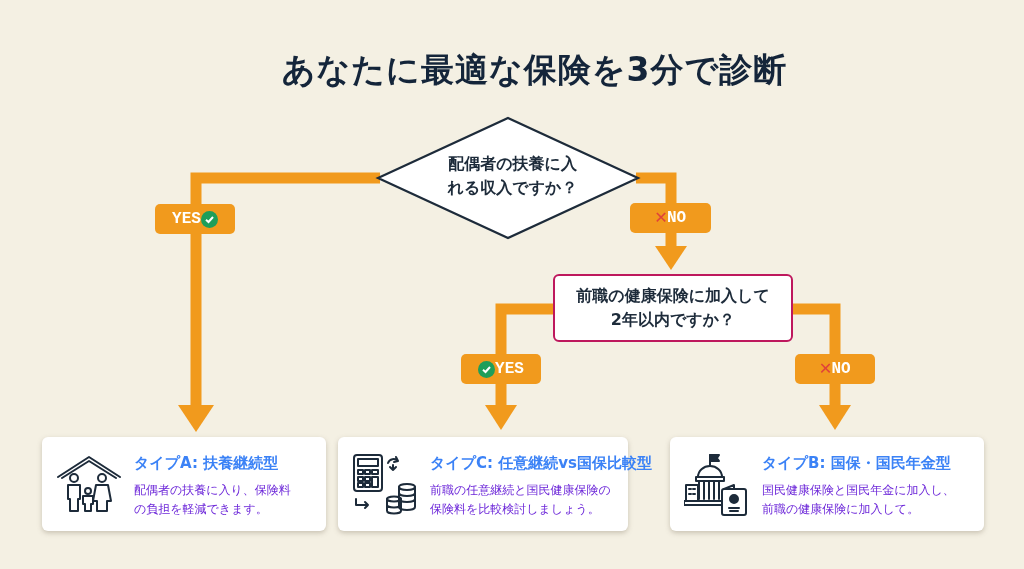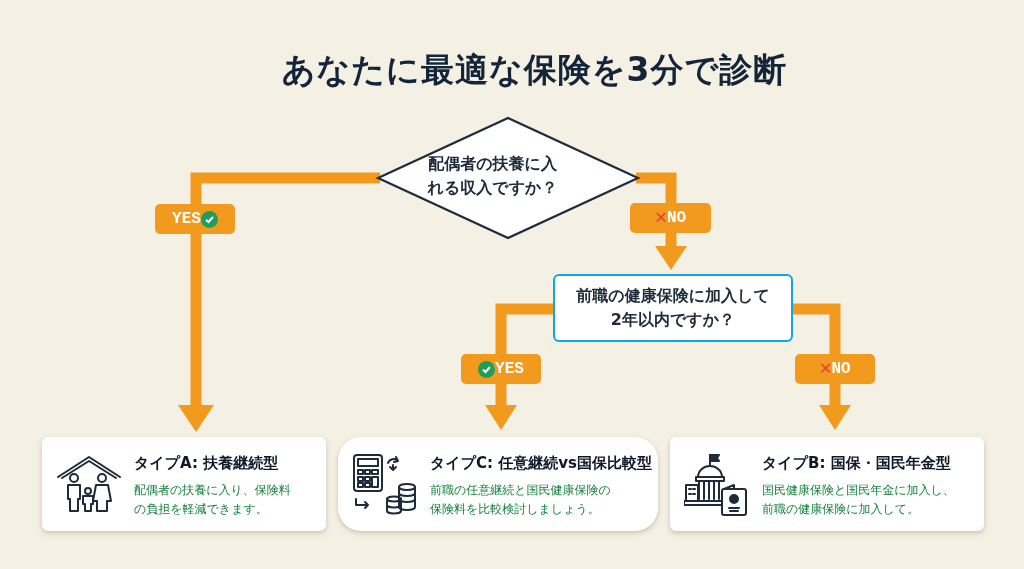--- a/index.html
+++ b/index.html
@@ -12,49 +12,49 @@
   #stage { position:absolute; left:0; top:0; width:1024px; height:569px; }
   #flow-svg { position:absolute; left:0; top:0; }
   .title {
     position:absolute; left:0; right:0; top:48px; text-align:center;
     font-size:33px; font-weight:bold; color:#14253a; letter-spacing:1px;padding-left:45px;
   }
   .q-text {
     position:absolute; text-align:center; font-weight:bold; color:#1d2b3a;
     font-size:16px; line-height:24px;
   }
-  .q1-text { left:390px; top:152px; width:205px; }
+  .q1-text { left:410px; top:152px; width:205px; }
   .q2 {
     position:absolute; left:553px; top:274px; width:240px; height:68px;
-    background:#ffffff; border:2px solid #0ea5e9; border-radius:6px; box-sizing:border-box;
+    background:#ffffff; border:2px solid #be185d; border-radius:6px; box-sizing:border-box;
     display:flex; flex-direction:column; align-items:center; justify-content:center;
     font-weight:bold; font-size:16px; line-height:24px; text-align:center;
   }
   .badge {
     position:absolute; height:30px; background:#f19a1d; border-radius:5px;
     display:flex; align-items:center; justify-content:center; 
     color:#ffffff; font-weight:bold; font-size:16px; box-sizing:border-box; padding:0 8px;font-family:Liberation Mono, monospace;
   }
   .check {
     width:17px; height:17px; border-radius:50%; background:#1e9e5a;
     display:inline-flex; align-items:center; justify-content:center;
   }
   .xmark { color:#e0433a; font-size:20px; font-weight:bold; line-height:1; }
   .card {
     position:absolute; top:437px; height:94px; background:#ffffff; border-radius:6px;
     box-shadow:0 2px 5px rgba(120,110,90,0.35);
     box-sizing:border-box;
   }
   .card .icon { position:absolute; left:14px; top:14px; width:66px; height:66px; }
   .card .ctitle {
-    position:absolute; left:92px; top:17px; font-weight:bold; font-size:15px; color:#0f172a;
+    position:absolute; left:92px; top:17px; font-weight:bold; font-size:15px; color:#3b82f6;
     white-space:nowrap;
   }
   .card .cdesc {
-    position:absolute; left:92px; top:44px; font-size:12px; line-height:19px; color:#15803d;
+    position:absolute; left:92px; top:44px; font-size:12px; line-height:19px; color:#6d28d9;
     white-space:nowrap;
   }
 </style>
 </head>
 <body>
 
 <div id="stage">
 
   <svg id="flow-svg" width="1024" height="569">
 
@@ -124,21 +124,21 @@
       <circle cx="32" cy="40" r="3"></circle>
       <path d="M27,45 h10 v8 h-2 v7 h-6 v-7 h-2 z"></path>
     </svg>
     <div class="ctitle">タイプA: 扶養継続型</div>
     <div class="cdesc">
       <div>配偶者の扶養に入り、保険料</div>
       <div>の負担を軽減できます。</div>
     </div>
   </div>
 
-  <div class="card" style="left:338px; width:320px;border-radius:23px;">
+  <div class="card" style="left:338px; width:290px;">
     <svg class="icon" viewBox="0 0 66 66" fill="none" stroke="#1d2b3a" stroke-width="2" stroke-linejoin="round" stroke-linecap="round">
       <rect x="2" y="4" width="28" height="36" rx="3"></rect>
       <rect x="6" y="8" width="20" height="7"></rect>
       <rect x="6" y="19" width="5" height="4"></rect>
         <rect x="13" y="19" width="5" height="4"></rect>
         <rect x="20" y="19" width="6" height="4"></rect>
       <rect x="6" y="26" width="5" height="4"></rect>
         <rect x="13" y="26" width="5" height="4"></rect>
         <rect x="20" y="26" width="6" height="10"></rect>
       <rect x="6" y="32" width="5" height="4"></rect>

